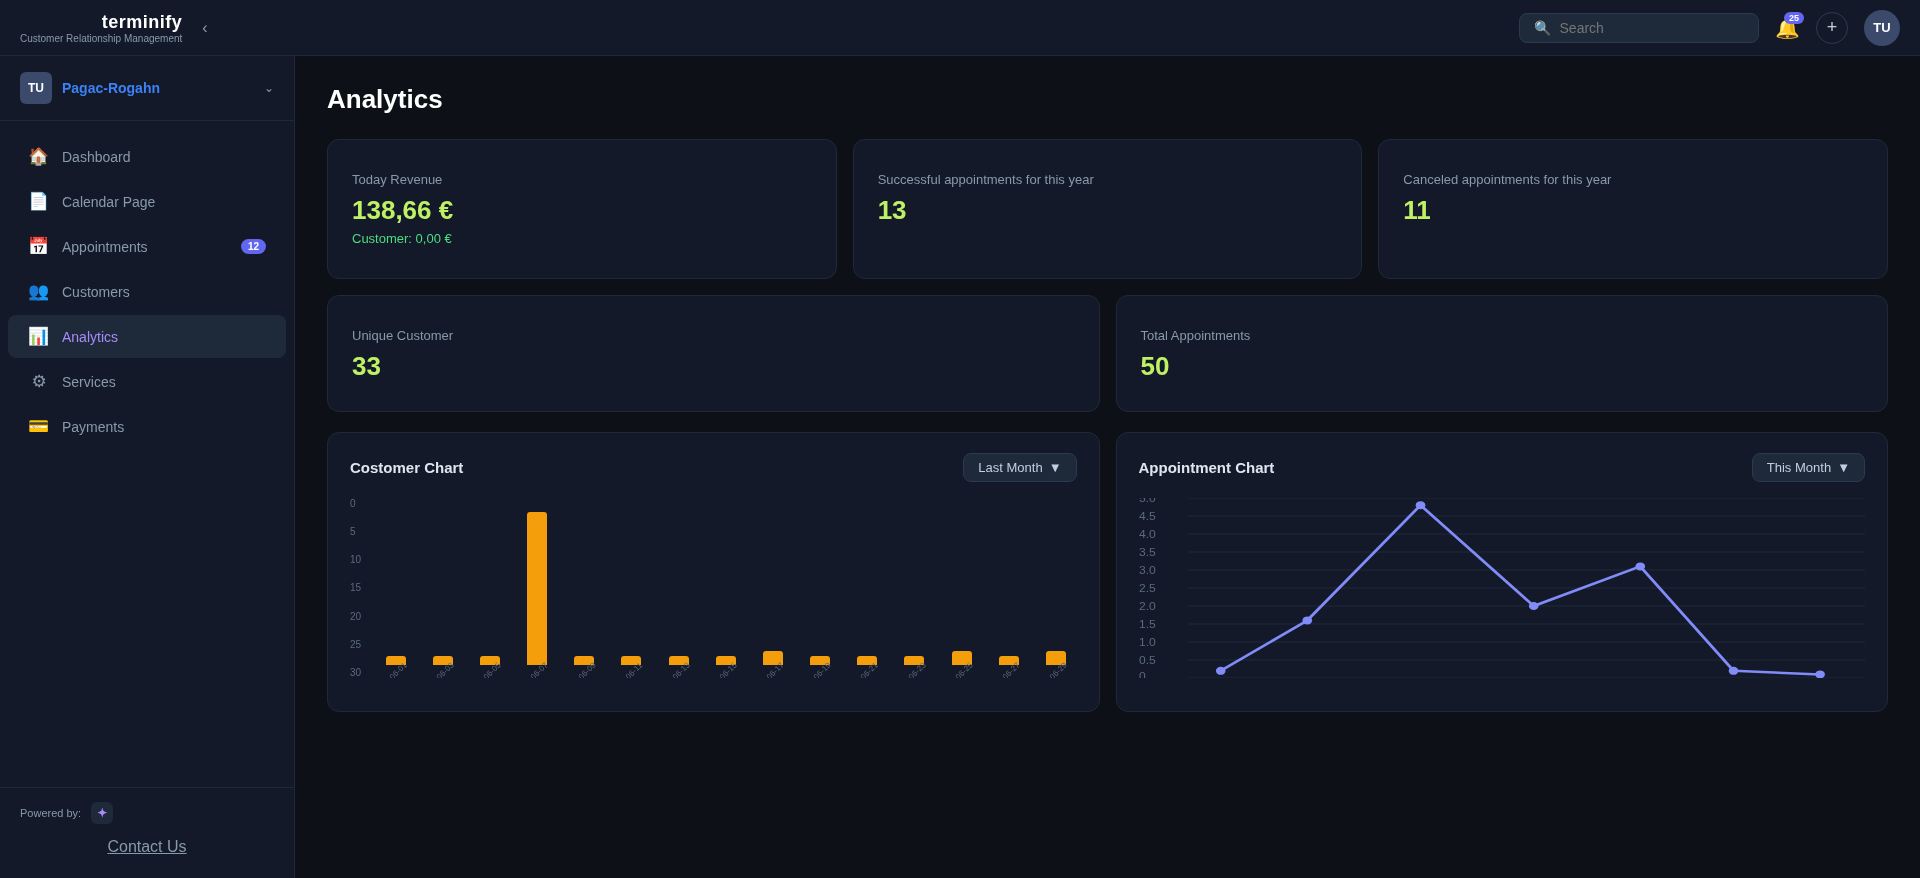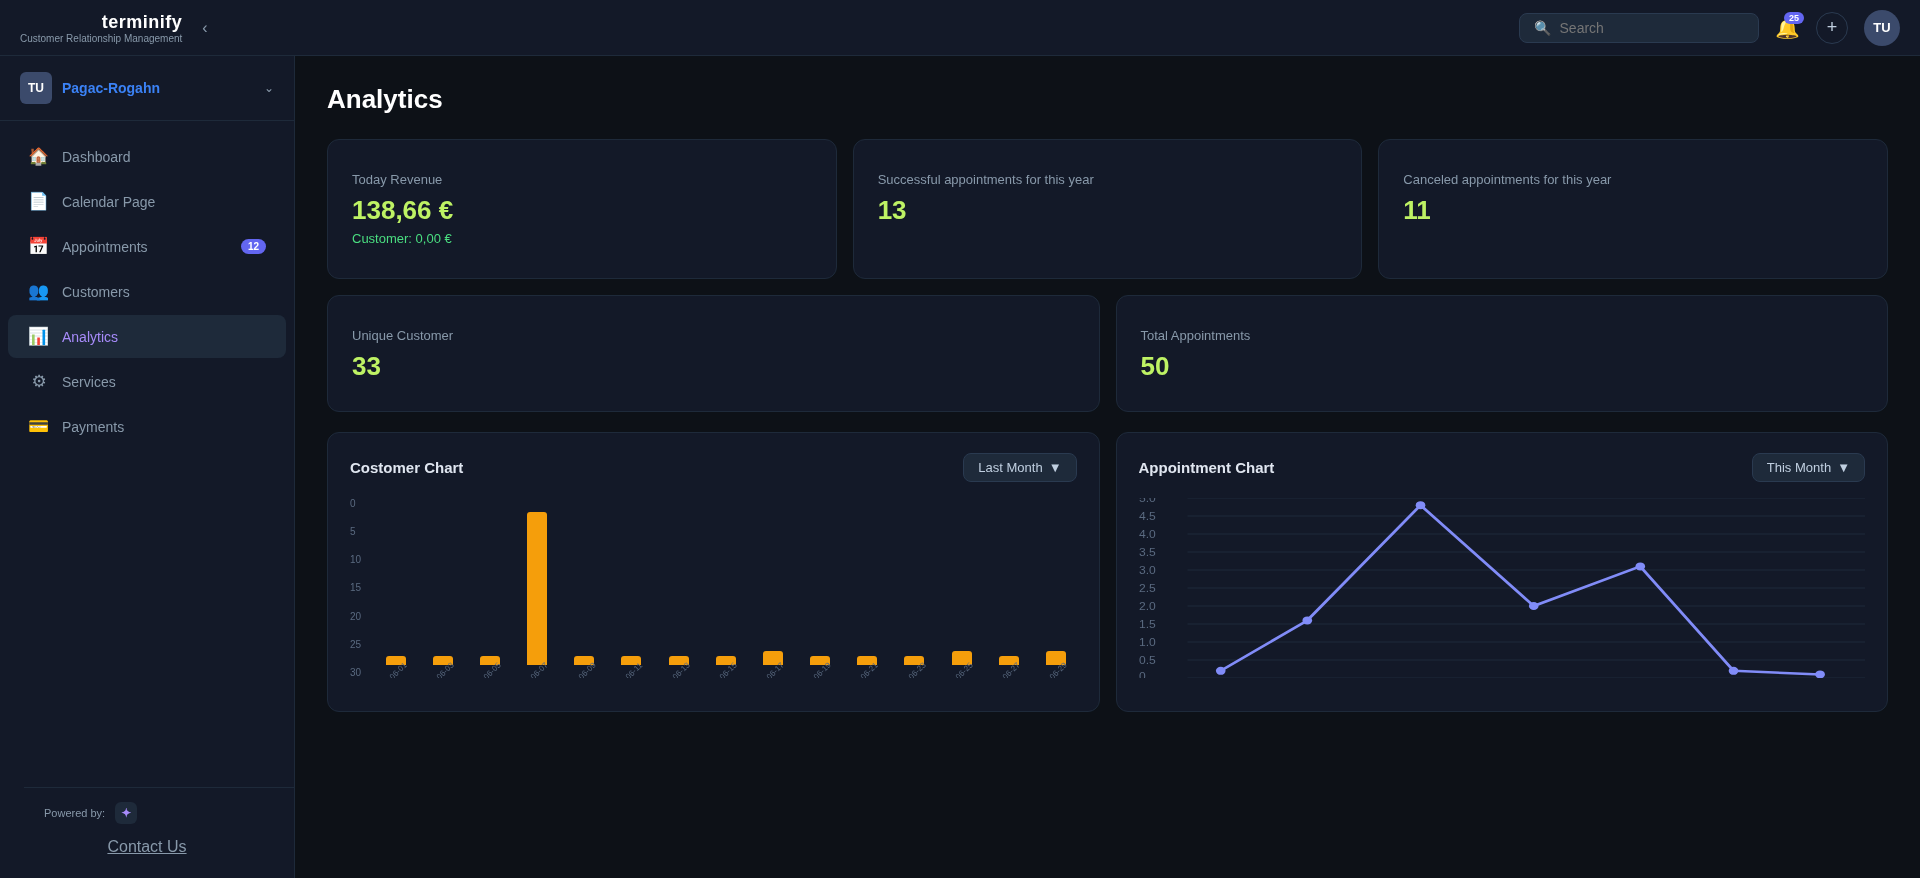--- a/index.html
+++ b/index.html
@@ -96,21 +96,21 @@
     .nav-item.active { background: #1e2a3a; color: #a78bfa; }
     .nav-item .nav-icon { font-size: 17px; width: 22px; text-align: center; }
     .nav-item .nav-label { flex: 1; }
     .nav-badge {
       background: #6366f1; color: #fff; border-radius: 12px;
       font-size: 10px; font-weight: 700; padding: 2px 7px;
     }
 
     .sidebar-footer {
       border-top: 1px solid #1e2a3a; padding: 14px 20px;
-      display: flex; align-items: center; gap: 10px; margin-left: 24px;
+      display: flex; align-items: center; gap: 10px;
     }
     .powered-label { font-size: 11px; color: #8899aa; }
     .powered-logo {
       background: #1e2a3a; border-radius: 6px; padding: 4px 6px;
       font-size: 12px; color: #a78bfa; font-weight: 700;
     }
     .contact-link { font-size: 16px; color: #8899aa; text-align: center; display: block; padding-bottom: 22px; }
 
     
     .content {

